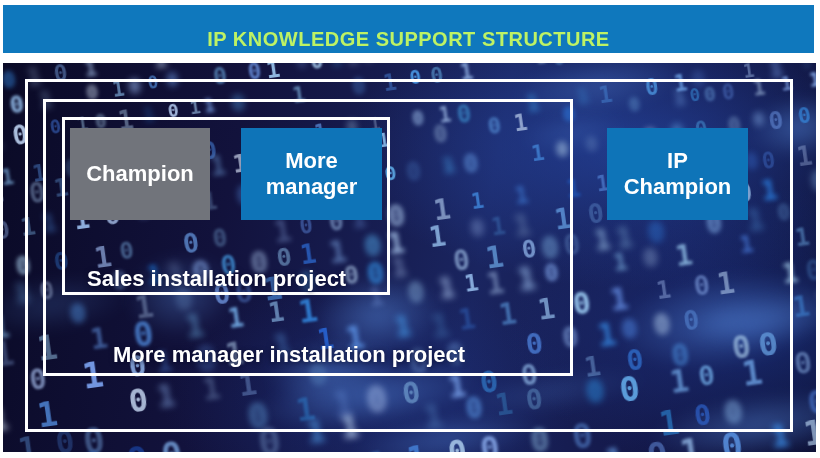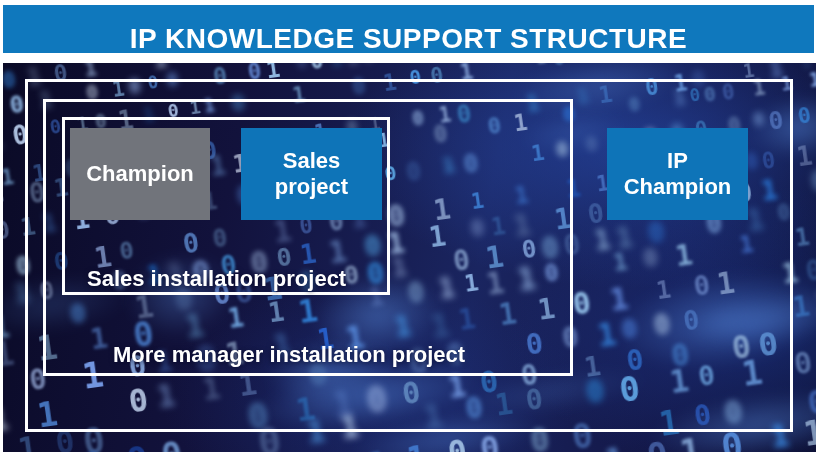--- a/index.html
+++ b/index.html
@@ -5,21 +5,21 @@
   html,body{margin:0;padding:0;background:#ffffff;}
   .page{
     position:relative;width:820px;height:458px;background:#ffffff;
     font-family:"Liberation Sans",sans-serif;overflow:hidden;
   }
   .title-bar{
     position:absolute;left:3px;top:5px;width:811px;height:48px;
     display:flex;align-items:center;justify-content:center;
   }
   .title-bar span{
-    color:#ffffff;font-size:28px;font-weight:bold;letter-spacing:0.5px;white-space:nowrap;margin-top:20px;
+    color:#bef264;font-size:20px;font-weight:bold;letter-spacing:0.5px;white-space:nowrap;margin-top:20px;
   }
   .stage{
     position:absolute;left:3px;top:63px;width:813px;height:389px;overflow:hidden;
     background:
       radial-gradient(ellipse 420px 200px at 78% 22%, rgba(45,90,200,.50), rgba(45,90,200,0) 70%),
       radial-gradient(ellipse 380px 220px at 92% 68%, rgba(35,70,170,.45), rgba(35,70,170,0) 65%),
       radial-gradient(ellipse 300px 160px at 45% 85%, rgba(30,55,140,.35), rgba(30,55,140,0) 70%),
       linear-gradient(100deg,#0a0a26 0%,#12123c 28%,#1a2560 58%,#131747 82%,#0c0e30 100%);
   }
   .digit-plane{
@@ -377,21 +377,21 @@
       </div>
 
     <div class="frame frame-outer"></div>
     <div class="frame frame-middle"></div>
     <div class="frame frame-basic"></div>
 
     <div class="role-box role-customer" style="background: rgb(113, 116, 123);">
       <span>Champion</span>
     </div>
     <div class="role-box role-sales" style="background: rgb(14, 116, 184);">
-      <span>Sales project</span>
+      <span>More manager</span>
     </div>
     <div class="role-box role-blackbelt" style="background: rgb(14, 116, 184);">
       <span>IP Champion</span>
     </div>
 
     <div class="tier-label tier-basic">Sales installation project</div>
     <div class="tier-label tier-more">More manager installation project</div>
   </div>
 
 </div>

